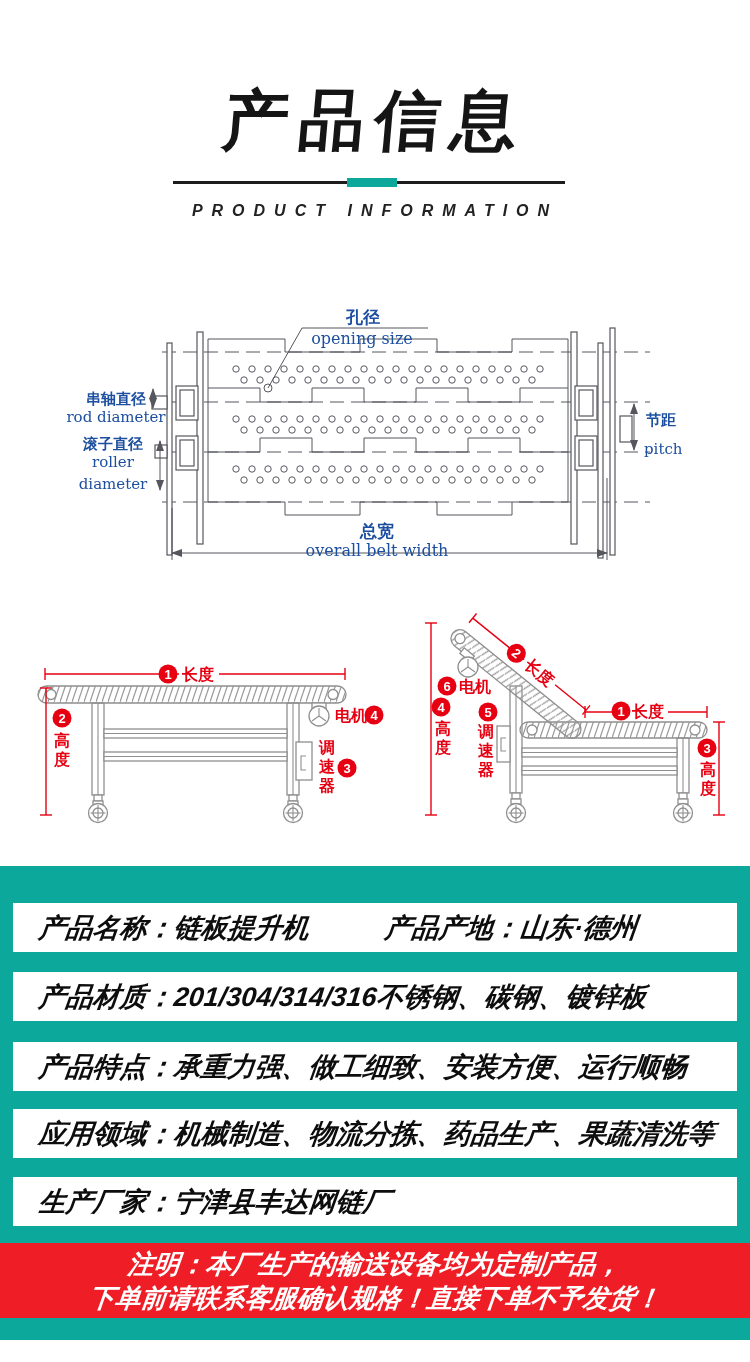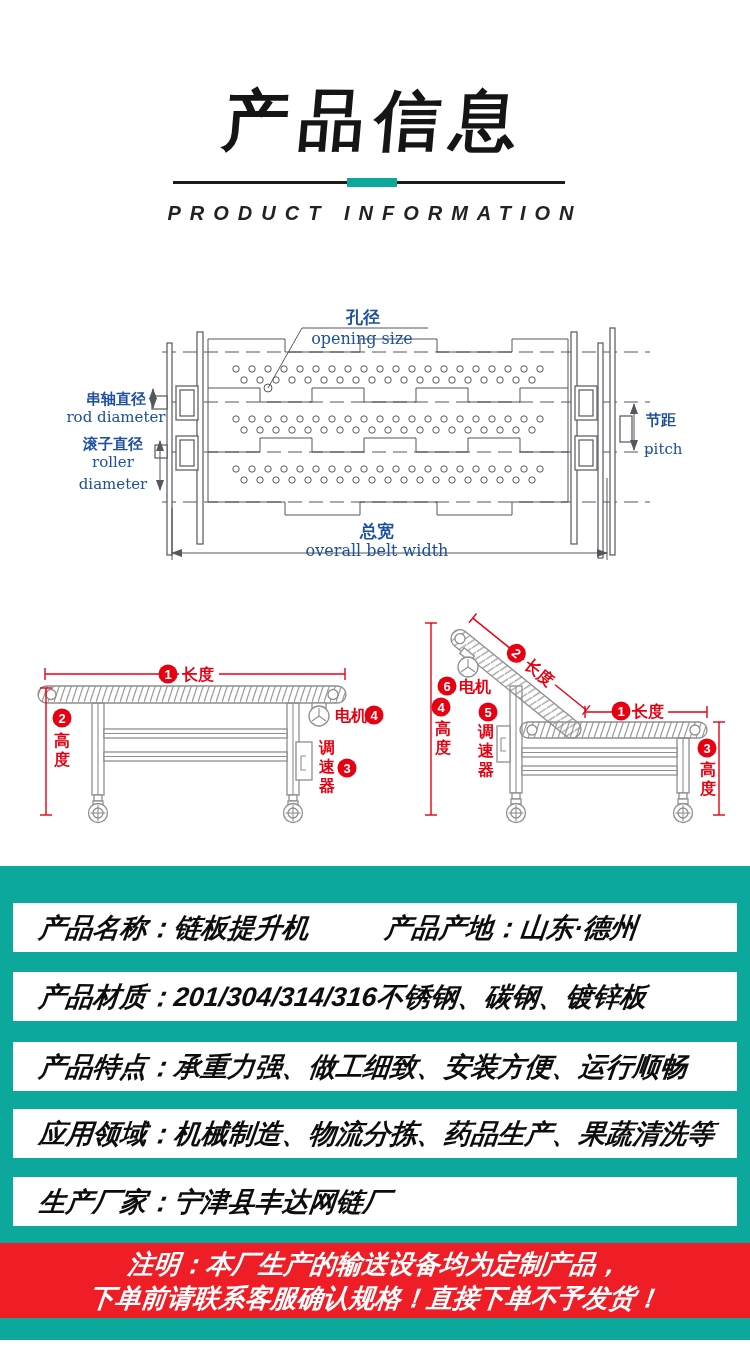--- a/index.html
+++ b/index.html
@@ -7,21 +7,21 @@
        font-family:"Liberation Sans",sans-serif;}
   .abs{position:absolute;}
 
   
   .page-title{left:0;top:76px;width:750px;text-align:center;
     font-size:66px;font-weight:900;letter-spacing:10px;color:#151515;
     transform:skewX(-5deg);font-family:"Liberation Sans",sans-serif;}
   .title-line{left:173px;top:181px;width:392px;height:3px;background:#1c1c1c;}
   .title-line-accent{left:347px;top:178px;width:50px;height:9px;}
   .page-subtitle{left:0;top:202px;width:750px;text-align:center;
-    font-size:20px;font-style:italic;font-weight:600;letter-spacing:9px;color:#222;}
+    font-size:16px;font-style:italic;font-weight:600;letter-spacing:9px;color:#222;}
 
   
   svg.diagram{position:absolute;left:0;top:290px;width:750px;height:576px;}
   .cnblue{font:bold 15px "DejaVu Serif",serif;fill:#1d4fa0;}
   .cnblue-lg{font:bold 17px "DejaVu Serif",serif;fill:#1d4fa0;}
   .enblue{font:15px "DejaVu Serif",serif;fill:#1d4fa0;}
   .enblue-lg{font:16px "DejaVu Serif",serif;fill:#1d4fa0;}
   .cnred{font:bold 16px "Liberation Sans",sans-serif;fill:#e60012;}
   .badge-num{font:bold 13px "Liberation Sans",sans-serif;fill:#ffffff;text-anchor:middle;}
   .thin{stroke:#55565e;stroke-width:1;fill:none;}

